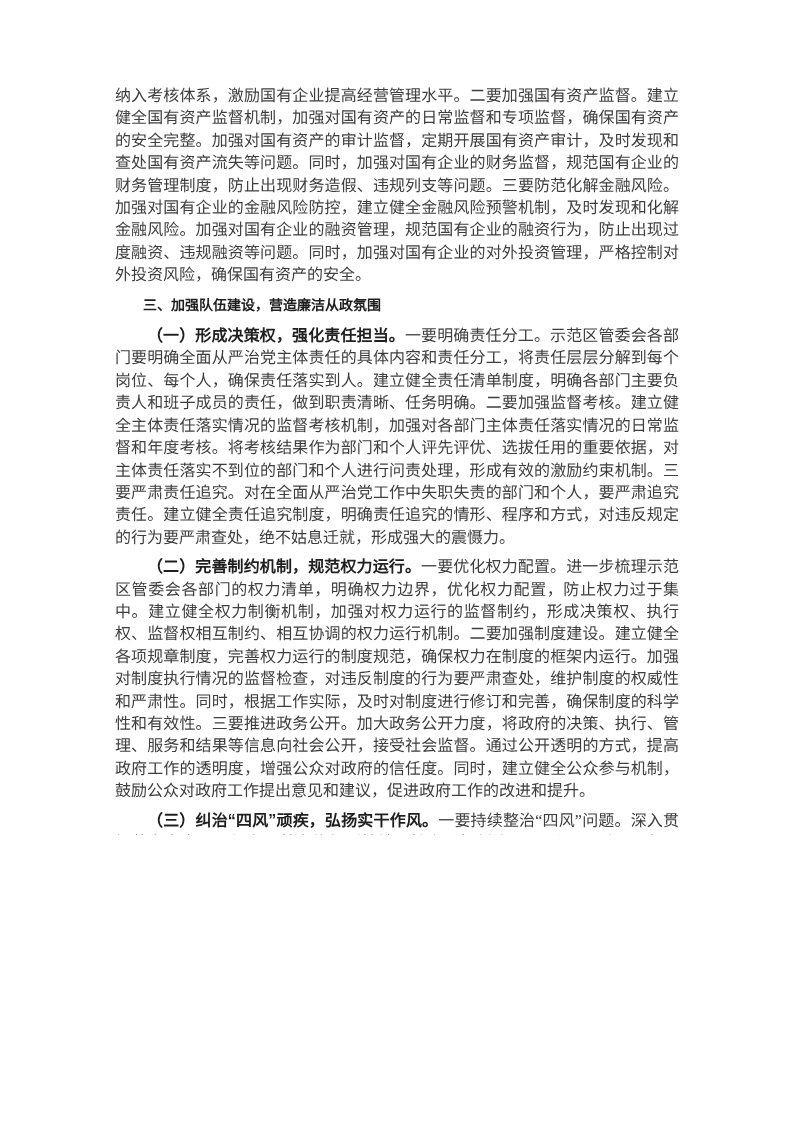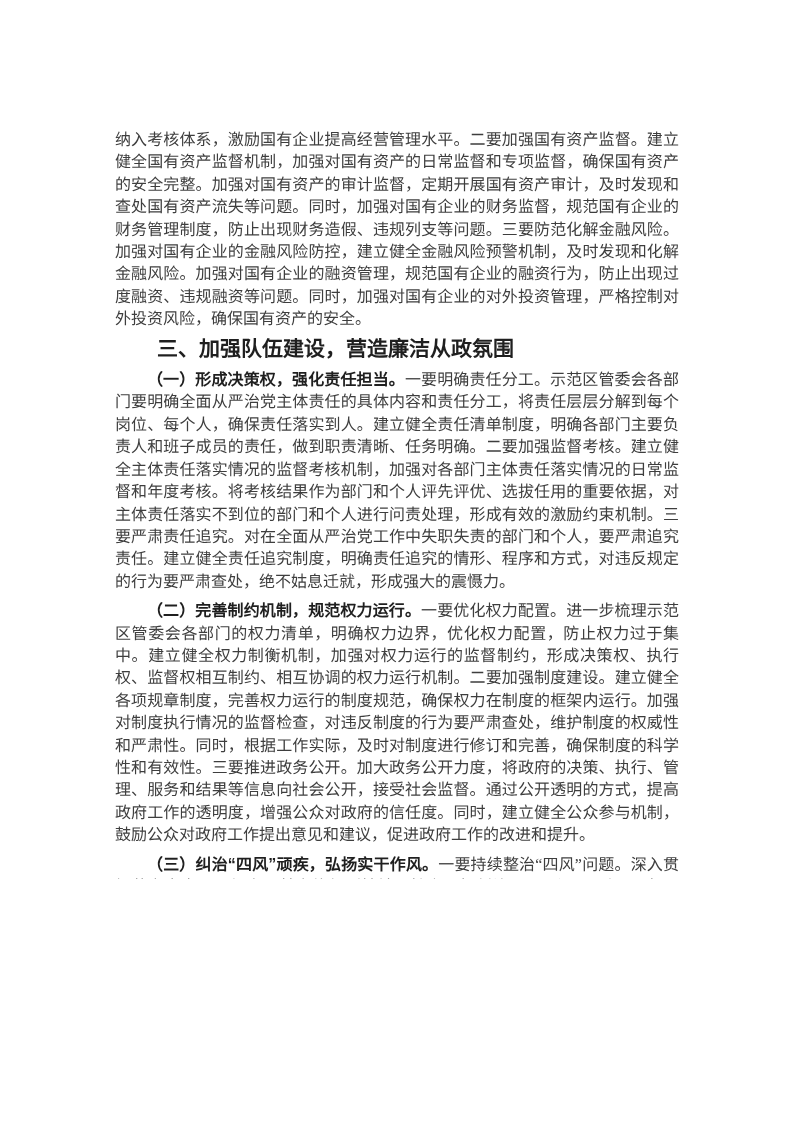--- a/index.html
+++ b/index.html
@@ -10,41 +10,40 @@
   * { margin: 0; padding: 0; box-sizing: border-box; }
   html, body { background: var(--page-bg); }
   .page {
     position: relative;
     width: 793px;
     height: 835px;
     background: var(--page-bg);
     overflow: hidden;
     font-family: "Liberation Serif", "DejaVu Serif", serif;
     color: var(--body-text);
-    margin-top: 44px;
   }
   .content {
     position: absolute;
     top: 85px;
     left: 115px;
     width: 564px;
   }
   .para {
     font-size: 16px;
     line-height: 22.4px;
     text-align: justify;
     text-justify: inter-ideograph;
     text-indent: 2em;
     margin-bottom: 7px;
     word-break: break-all;
   }
   .para.no-indent { text-indent: 0; }
   .section-heading {
     font-family: "Liberation Sans", "DejaVu Sans", sans-serif;
-    font-size: 21px;
+    font-size: 14px;
     line-height: 22.4px;
     font-weight: 700;
     color: var(--emph-text);
     text-indent: 2em;
     margin: 4px 0 9px 0;
   }
   .lead {
     font-family: "Liberation Sans", "DejaVu Sans", sans-serif;
     font-weight: 700;
     color: var(--emph-text);

